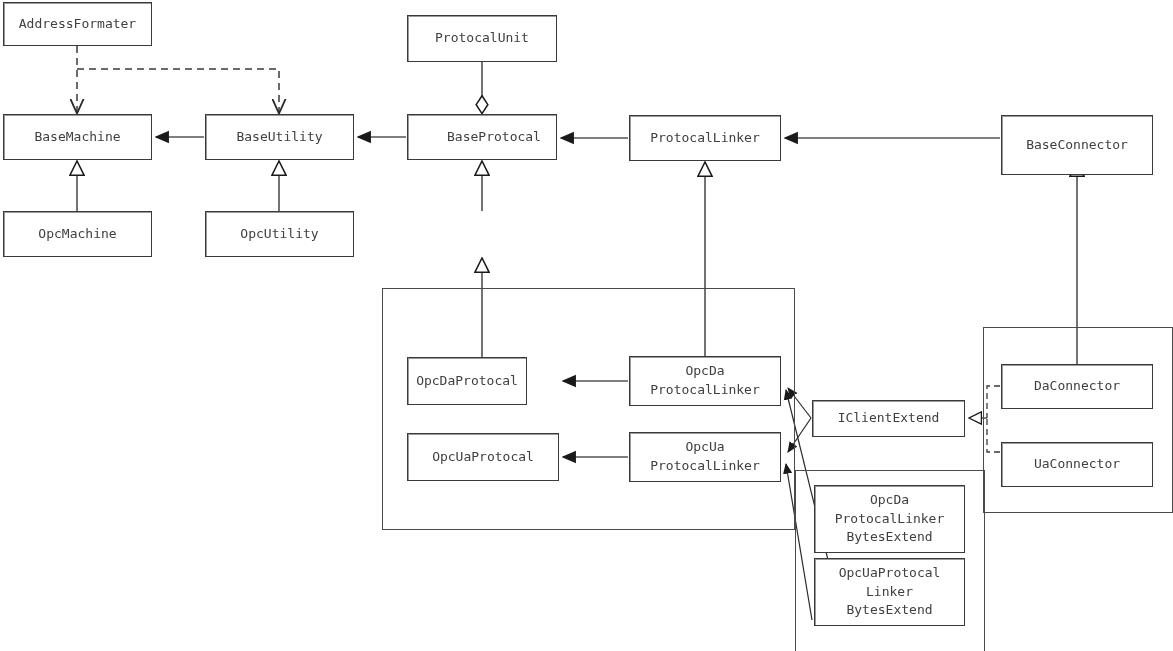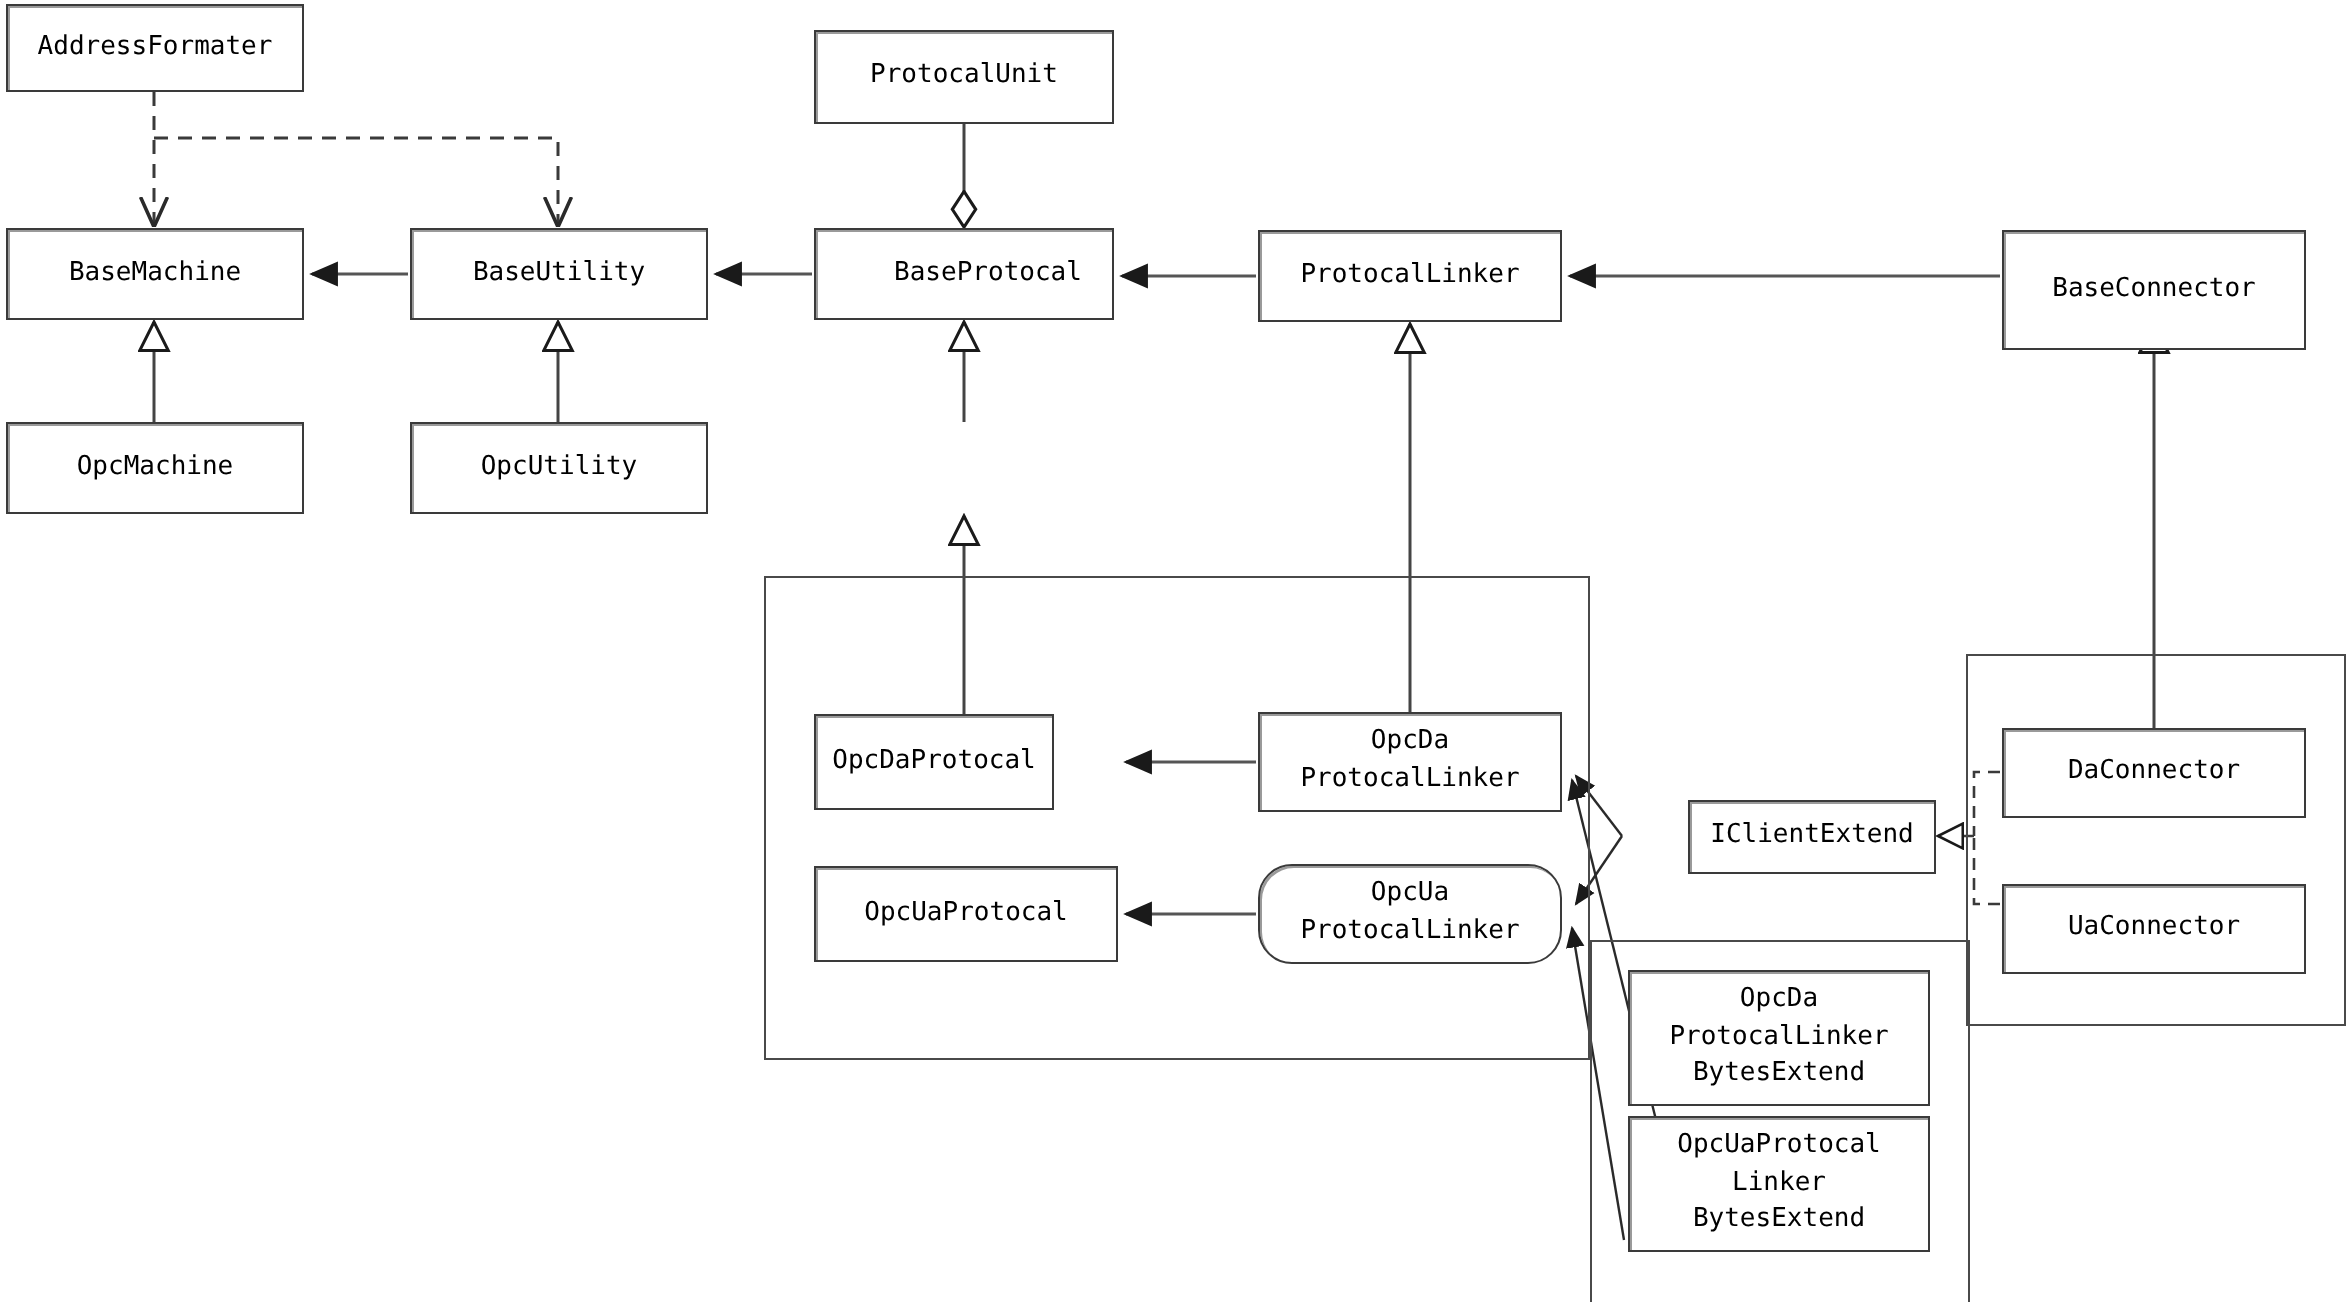--- a/index.html
+++ b/index.html
@@ -30,21 +30,21 @@
     box-sizing: border-box;
     background: #ffffff;
     border: 1px solid #3a3a3a;
     box-shadow: 1px 1px 0 0 #9a9a9a inset;
     display: flex;
     align-items: center;
     justify-content: center;
     text-align: center;
     font-family: "DejaVu Sans Mono", "Liberation Mono", monospace;
     font-size: 13px;
-    color: #000000;
+    color: #404040;
     line-height: 1.45;
     z-index: 2;
     white-space: pre-line;
   }
   .group {
     position: absolute;
     box-sizing: border-box;
     border: 1px solid #4a4a4a;
     background: transparent;
     z-index: 1;
@@ -149,24 +149,24 @@
 
   <div class="node" style="left:1001px; top:115px; width:152px; height:60px;">BaseConnector</div>
 
   <div class="node" style="left:407px; top:357px; width:120px; height:48px;">OpcDaProtocal</div>
 
   <div class="node" style="left:407px; top:433px; width:152px; height:48px;">OpcUaProtocal</div>
 
   <div class="node" style="left:629px; top:356px; width:152px; height:50px;">OpcDa
 ProtocalLinker</div>
 
-  <div class="node" style="left:629px; top:432px; width:152px; height:50px;border-radius:17px;">OpcUa
+  <div class="node" style="left:629px; top:432px; width:152px; height:50px;">OpcUa
 ProtocalLinker</div>
 
-  <div class="node" style="left:844px; top:400px; width:124px; height:37px;">IClientExtend</div>
+  <div class="node" style="left:812px; top:400px; width:153px; height:37px;">IClientExtend</div>
 
   <div class="node" style="left:1001px; top:364px; width:152px; height:45px;">DaConnector</div>
 
   <div class="node" style="left:1001px; top:442px; width:152px; height:45px;">UaConnector</div>
 
   <div class="node" style="left:814px; top:485px; width:151px; height:68px;">OpcDa
 ProtocalLinker
 BytesExtend</div>
 
   <div class="node" style="left:814px; top:558px; width:151px; height:68px;">OpcUaProtocal

